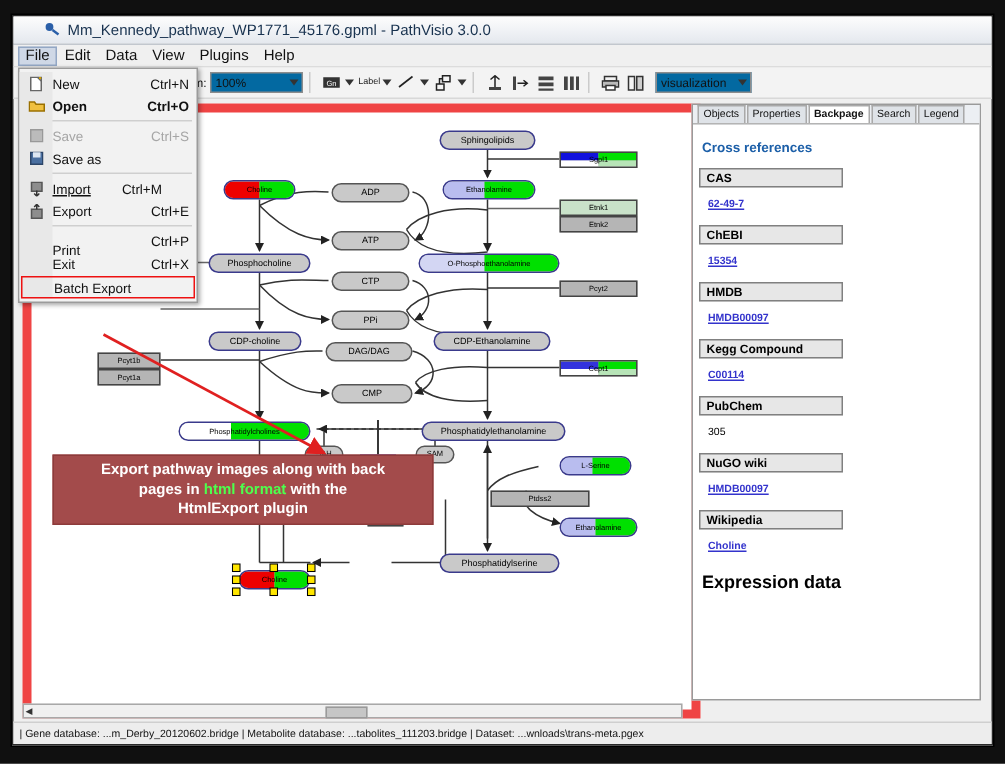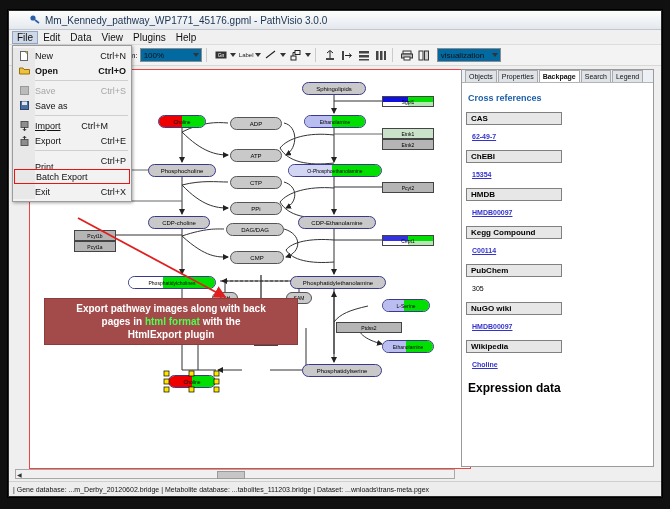--- a/index.html
+++ b/index.html
@@ -37,22 +37,22 @@
   #zoom-combo{width:62px;}
   #vis-combo{width:64px;margin-left:6px;}
   .tsep{width:1px;height:14px;background:#cbcbcb;margin:0 4px;}
   .tbtn{display:flex;align-items:center;margin-left:4px;}
   .tglyph{width:13px;height:13px;display:flex;align-items:center;justify-content:center;
     font-size:8px;color:#222;}
   .dd{width:0;height:0;border-left:3px solid transparent;border-right:3px solid transparent;
     border-top:4px solid #333;margin-left:2px;}
   .lbl8{font-size:6px;color:#222;}
   
-  .canvaswrap{position:absolute;left:20px;top:58px;width:440px;height:398px;background:#fff;
-    border:1px solid #ef4444;overflow:hidden;}
+  .canvaswrap{position:absolute;left:6px;top:58px;width:440px;height:398px;background:#fff;
+    border:6px solid #ef4444;overflow:hidden;}
   .canvas{position:absolute;left:0;top:0;width:100%;height:100%;}
   .canvas svg{position:absolute;left:0;top:0;}
   
   .node{position:absolute;box-sizing:border-box;display:flex;align-items:center;
     justify-content:center;font-size:6px;color:#000;white-space:nowrap;}
   .metab{border-radius:9px;border:1px solid #3a3a8c;background:#c9c9c9;}
   .metab-plain{border-radius:9px;border:1px solid #555;background:#c9c9c9;}
   .gene{border:1px solid #444;background:#b5b5b5;}
   .ann{position:absolute;background:#a34b4b;border:1px solid #8d3b3b;color:#fff;
     font-weight:bold;text-align:center;font-size:10px;line-height:13px;
@@ -539,27 +539,27 @@
     </div>
 
     <div style="height:1px;background:#cfcfcf;margin:2px 3px;"></div>
 
     <div style="position:relative;display:flex;align-items:center;height:15px;">
       <span style="width:22px;"></span>
       <span style="font-size:9px;color:#111;flex:1;margin-top:12px;">Print</span>
       <span style="font-size:9px;color:#111;margin-right:5px;">Ctrl+P</span>
     </div>
 
+    <div style="position:relative;display:flex;align-items:center;height:15px;">
+      <span style="width:22px;"></span>
+      <span style="font-size:9px;color:#111;flex:1;">Exit</span>
+      <span style="font-size:9px;color:#111;margin-right:5px;">Ctrl+X</span>
+    </div>
+
     <div style="position:relative;display:flex;align-items:center;height:15px;border:1px solid #ee1111;
          margin:1px 1px 0 1px;box-sizing:border-box;">
       <span style="width:21px;"></span>
       <span style="font-size:9px;color:#111;flex:1;">Batch Export</span>
     </div>
-
-    <div style="position:relative;display:flex;align-items:center;height:15px;">
-      <span style="width:22px;"></span>
-      <span style="font-size:9px;color:#111;flex:1;">Exit</span>
-      <span style="font-size:9px;color:#111;margin-right:5px;">Ctrl+X</span>
-    </div>
   </div>
 
 </div>
 </div>
 
 </body></html>

